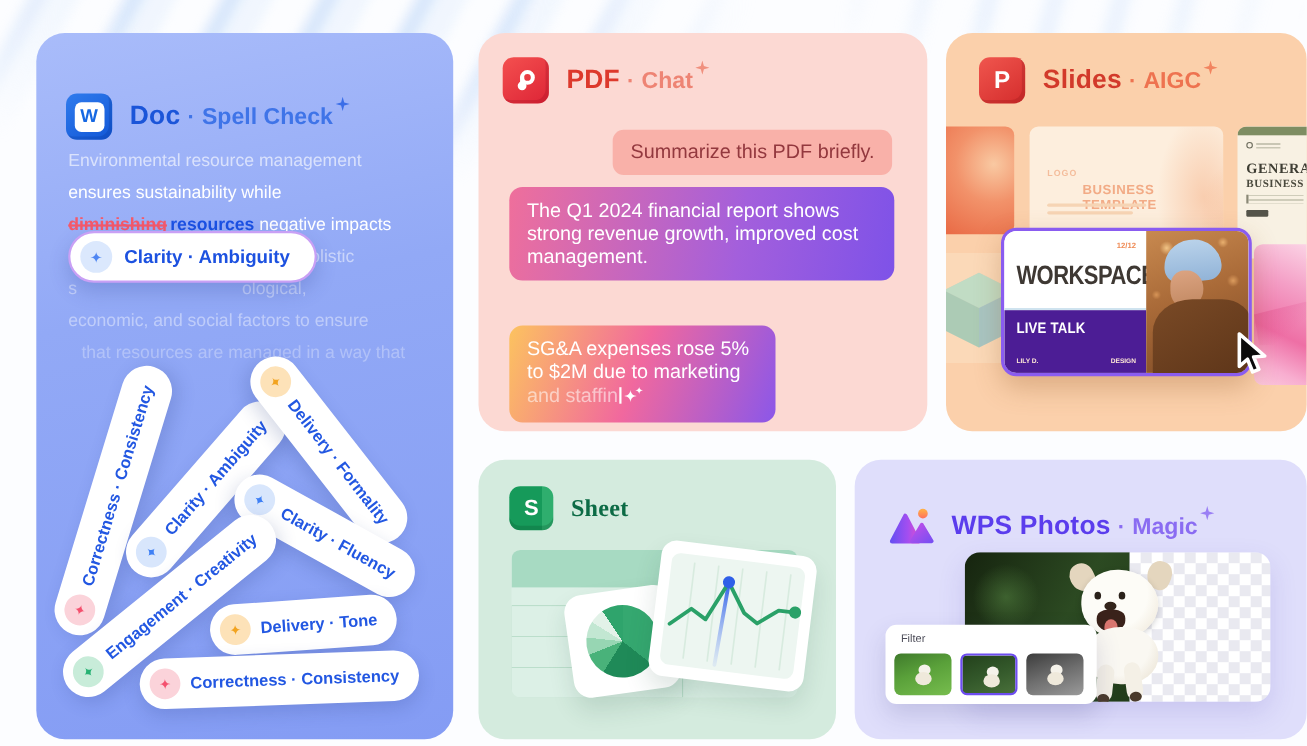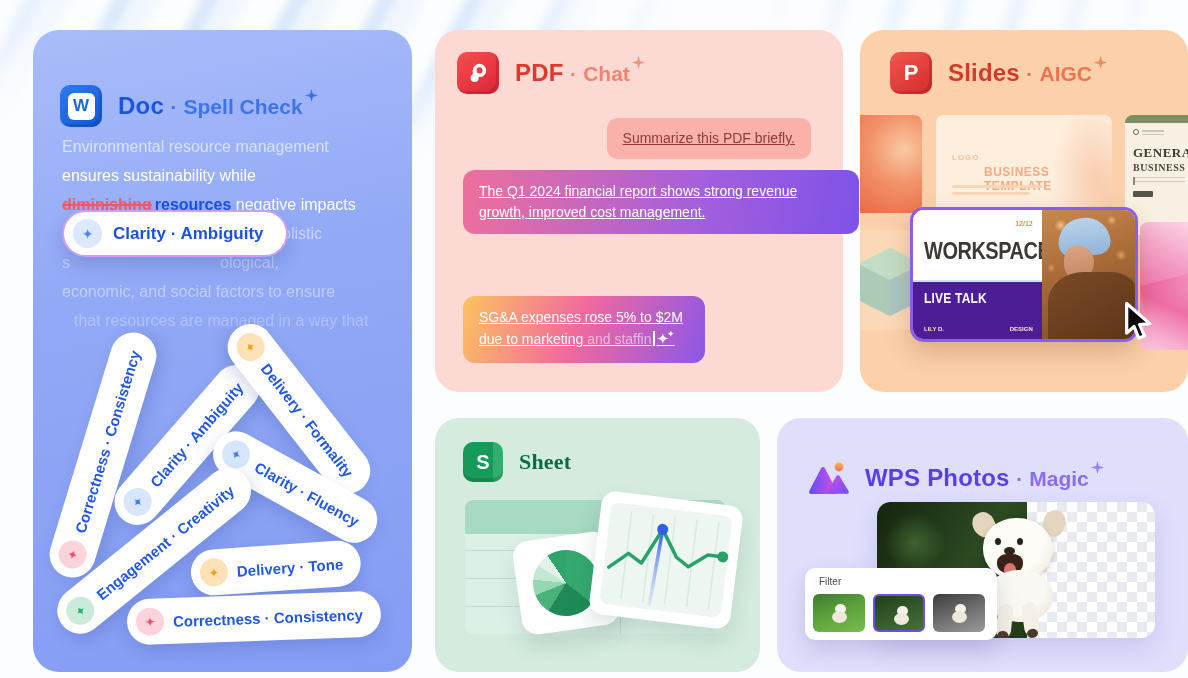--- a/index.html
+++ b/index.html
@@ -89,25 +89,25 @@
   .c-pink   { background:#fbd3da; color:#f4506e; }
   .c-blue   { background:#d8e6fc; color:#3f80f5; }
   .c-orange { background:#fde2b8; color:#f2a31f; }
   .c-green  { background:#c8ecd9; color:#27b273; }
 
   
   .pdf-card { left:435px; top:30px; width:408px; height:362px; background:#fcd9d3; }
   .pdf-icon { background:linear-gradient(145deg,#f4504f,#dd2436); box-shadow:inset -3px -3px 0 rgba(150,10,30,.25); }
   .pdf-title { color:#dd392c; }
   .pdf-sub { color:#ee8474; }
-  .bubble { position:absolute; font-size:14px; line-height:21px;text-decoration:underline; }
+  .bubble { position:absolute; font-size:18px; line-height:21px; }
   .bubble.user { background:#f9b1a9; color:#93383e; border-radius:10px; padding:10px 16px; }
   .bubble.ai { color:#fff; border-radius:12px; padding:11px 16px; }
   .bub1 { right:32px; top:88px; }
-  .bub2 { left:28px; top:140px; width:396px;
+  .bub2 { left:28px; top:140px; width:350px;
           background:linear-gradient(100deg,#ef6f9b 0%,#a35fdc 60%,#7e52e8 100%); }
   .bub3 { right:32px; top:215px; }
   .bub4 { left:28px; top:266px; width:242px;
           background:linear-gradient(110deg,#fcc35f 0%,#f1689e 48%,#8b57e9 100%); }
   .typed-fade { color:rgba(255,255,255,.55); }
   .type-cursor { display:inline-block; width:2px; height:15px; background:#fff; vertical-align:-2px; margin:0 2px 0 1px; }
   .bub-spark { color:#fff; font-size:15px; }
   .bub-spark::before { content:"\2726"; }
   .bub-spark .sm { font-size:9px; position:relative; top:-7px; left:-2px; }
   .bub-spark .sm::before { content:"\2726"; }

